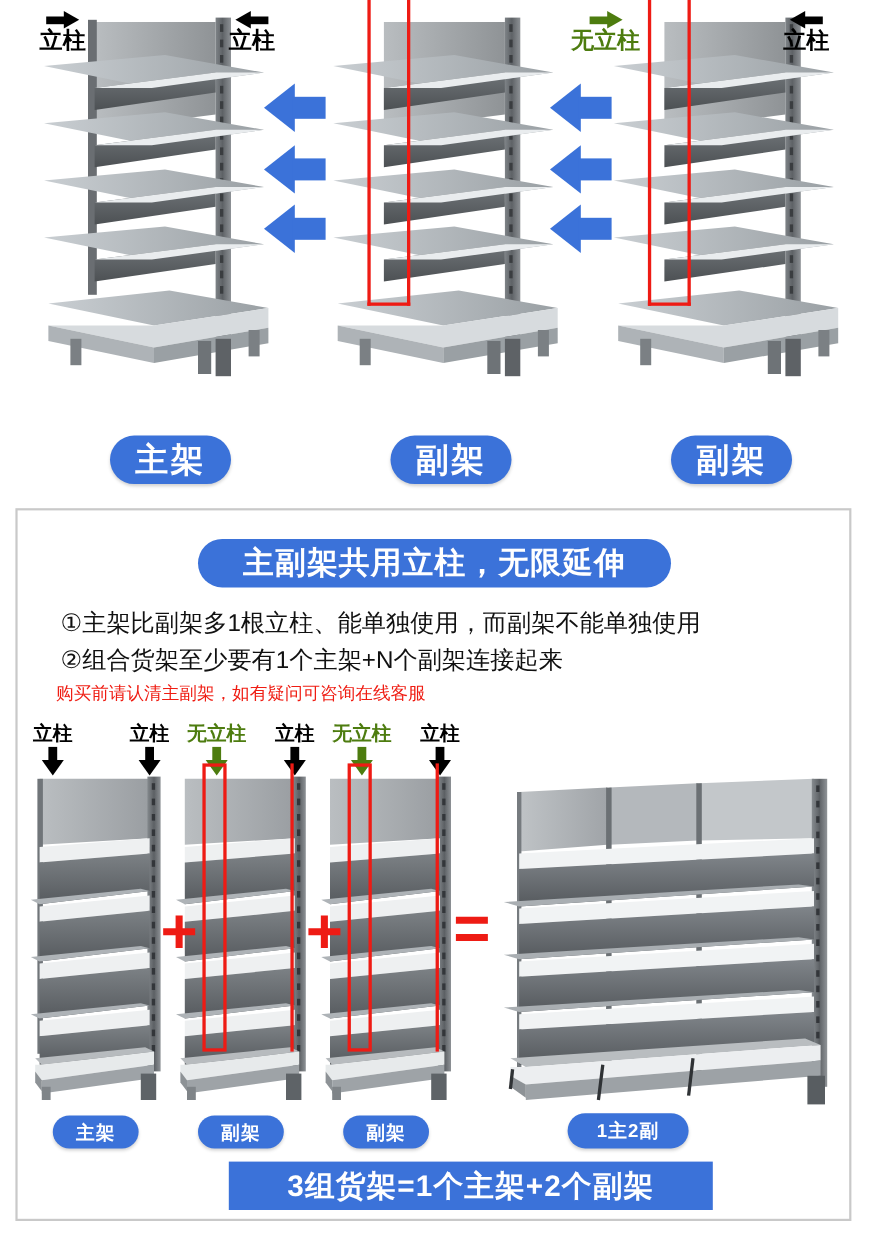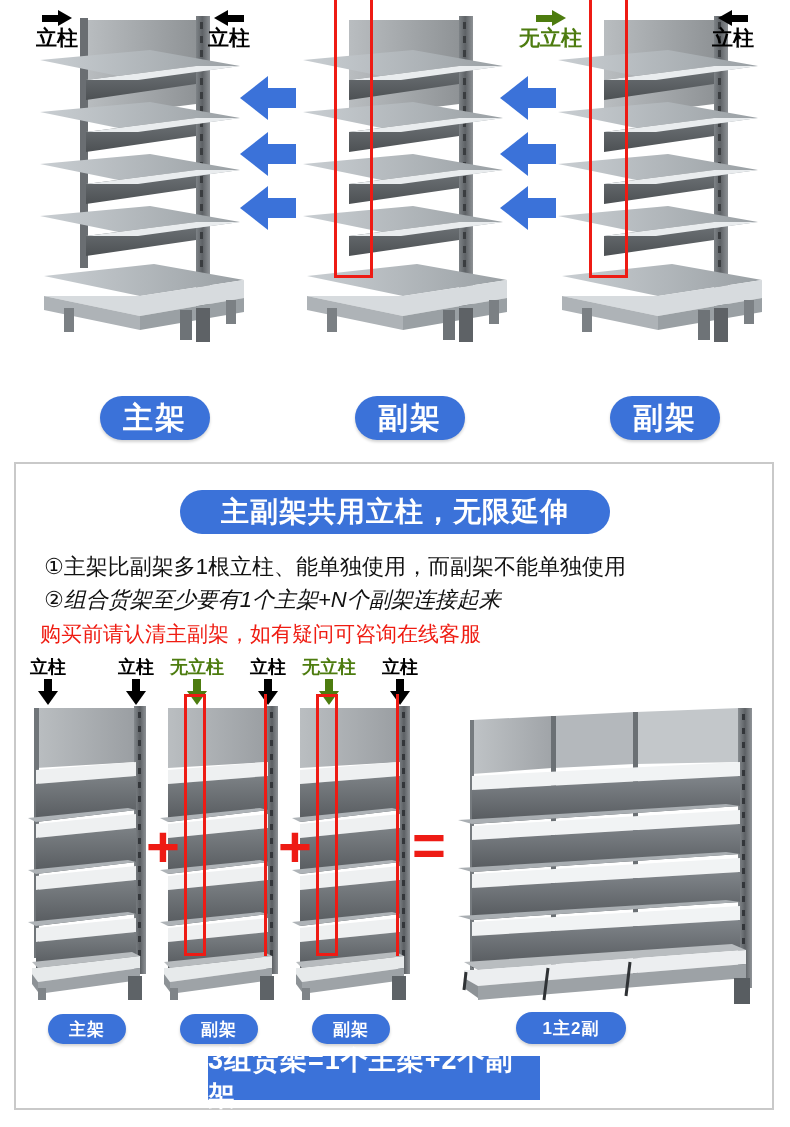--- a/index.html
+++ b/index.html
@@ -64,22 +64,23 @@
   
   .panel{
     position:absolute;left:14px;top:462px;width:760px;height:648px;
     border:2px solid #c9c9c9;background:#fff;box-sizing:border-box;
   }
 
   
   .bodyline{
     position:absolute;font-size:22px;color:#111;white-space:nowrap;
     font-weight:500;
-  }
-  .bodyline.red{color:#ef1c12;font-size:21px;}
+    margin-left:11px;
+  }
+  .bodyline.red{color:#ef1c12;font-size:16px;}
 
   
   .banner{
     position:absolute;background:#3b72d9;color:#fff;
     font-size:27px;font-weight:700;letter-spacing:1px;
     display:flex;align-items:center;justify-content:center;
   }
 
   
   .bigArrow{position:absolute;width:56px;height:44px;color:#3b72d9;}
@@ -359,21 +360,21 @@
 
   <div class="panel"></div>
 
   <div class="headline" style="left:180px;top:490px;width:430px;height:44px;text-align:right;">
     <span>主副架共用立柱，无限延伸</span>
   </div>
 
   <div class="bodyline" style="left:44px;top:552px;">
     <span>①主架比副架多1根立柱、能单独使用，而副架不能单独使用</span>
   </div>
-  <div class="bodyline" style="left:44px;top:585px;font-style:italic;">
+  <div class="bodyline" style="left:44px;top:585px;">
     <span>②组合货架至少要有1个主架+N个副架连接起来</span>
   </div>
   <div class="bodyline red" style="left:40px;top:620px;">
     <span>购买前请认清主副架，如有疑问可咨询在线客服</span>
   </div>
 
   <div class="colLabel black" style="left:30px;top:658px;font-size:18px;">
     <span class="txt">立柱</span>
     <span class="arrowD">
       <span class="shaft"></span>
@@ -671,17 +672,17 @@
   <div class="pill small" style="left:180px;top:1014px;width:78px;height:30px;">
     <span>副架</span>
   </div>
   <div class="pill small" style="left:312px;top:1014px;width:78px;height:30px;">
     <span>副架</span>
   </div>
   <div class="pill small" style="left:516px;top:1012px;width:110px;height:32px;">
     <span>1主2副</span>
   </div>
 
-  <div class="banner" style="left:208px;top:1056px;width:332px;height:44px;">
+  <div class="banner" style="left:208px;top:1056px;width:440px;height:44px;">
     <span>3组货架=1个主架+2个副架</span>
   </div>
 
 </div>
 
 </body></html>

